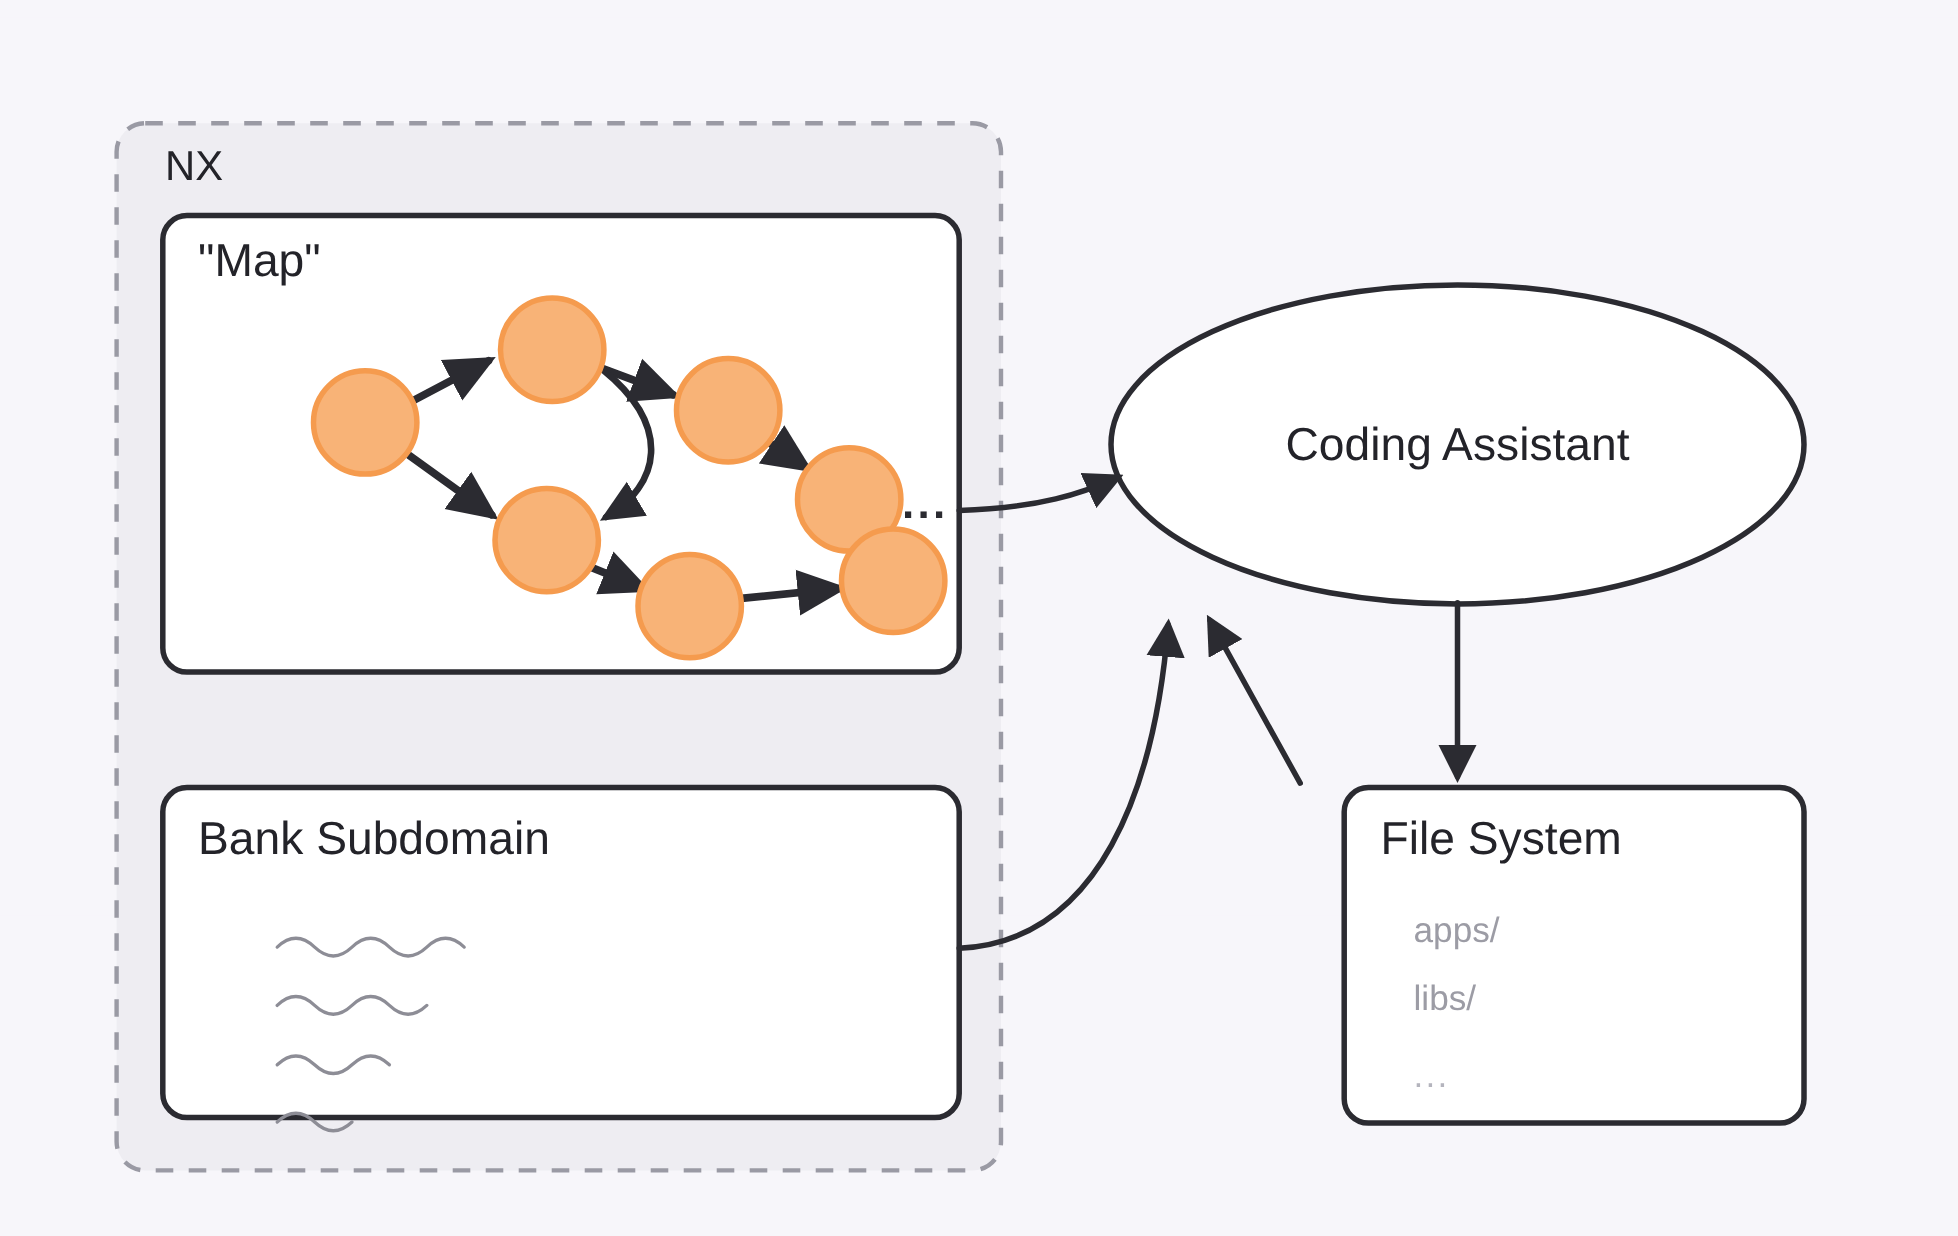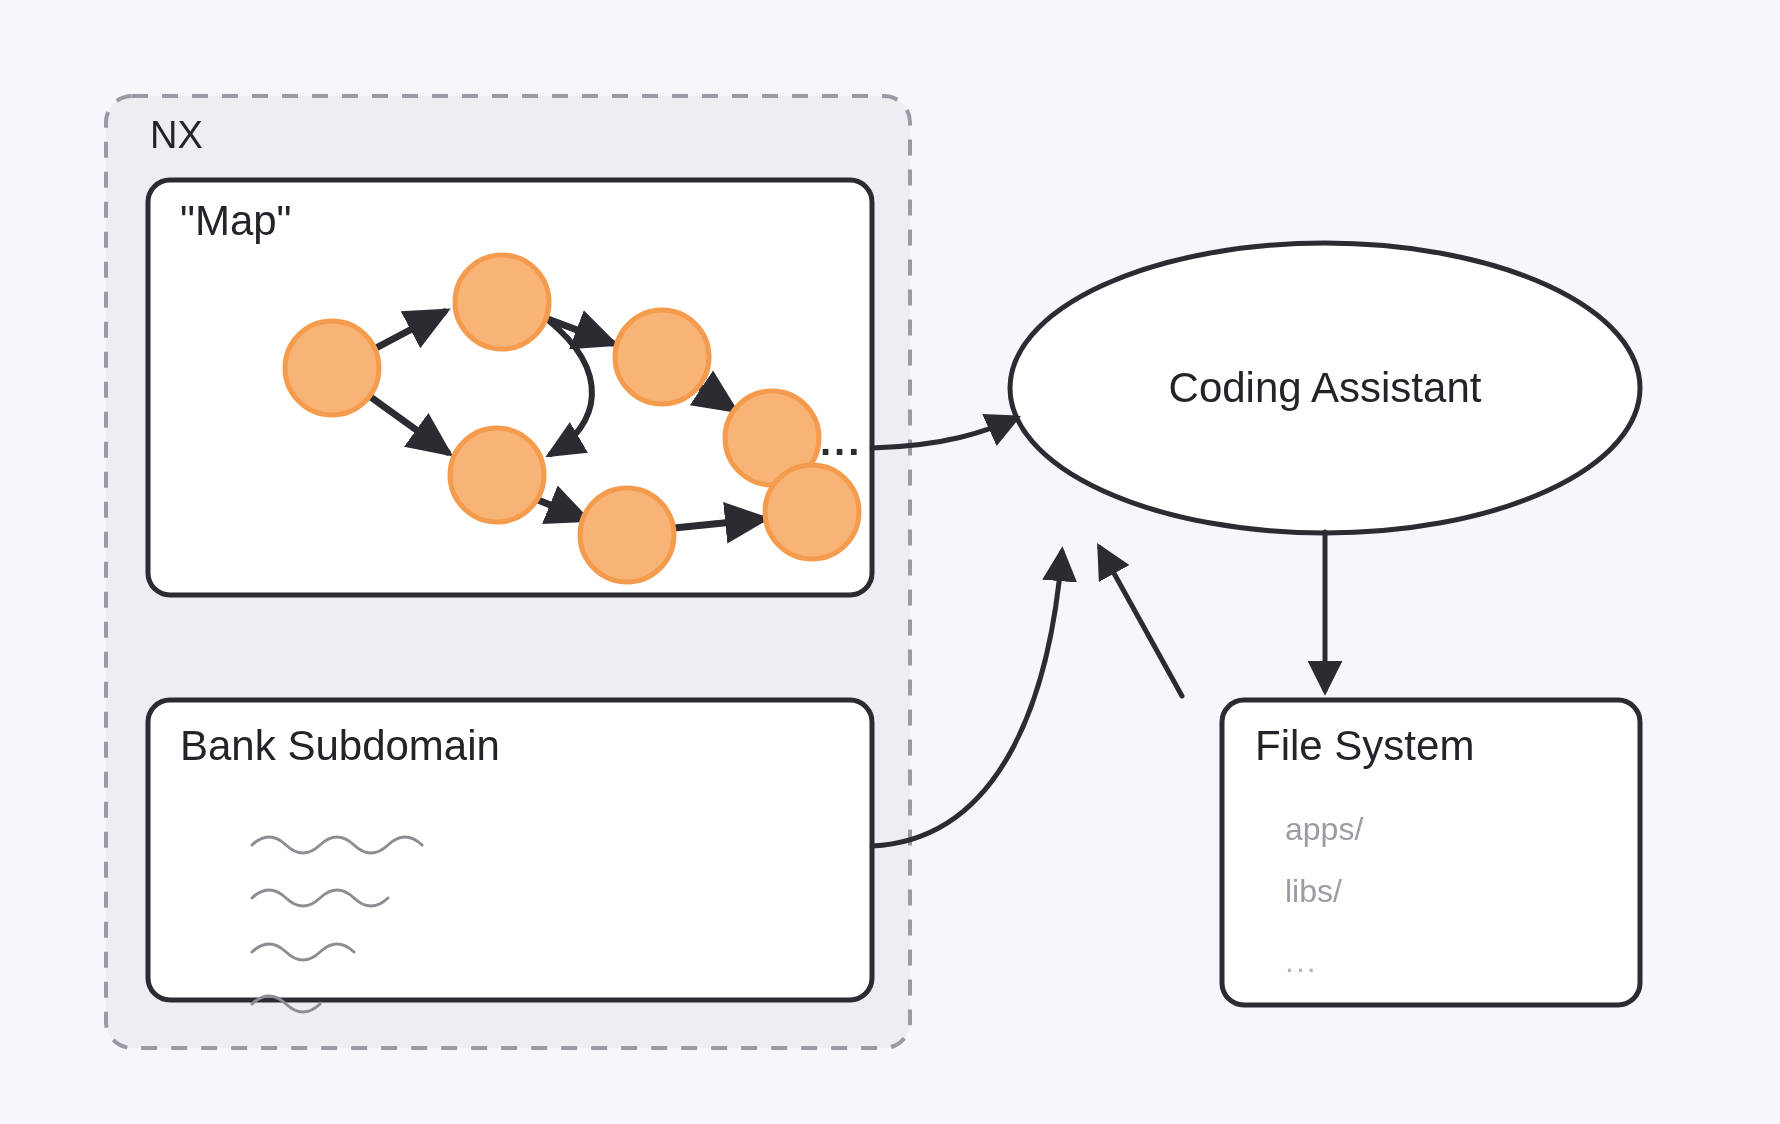--- a/index.html
+++ b/index.html
@@ -9,21 +9,21 @@
   }
   body {
     width: 1780px;
     height: 1124px;
     font-family: "Liberation Sans", sans-serif;
     overflow: hidden;
     position: relative;
   }
   #stage {
     position: absolute;
-    left: 0; top: 0;
+    left: 0; top: 16px;
     width: 1780px;
     height: 816px;
     background: #f7f6fa;
   }
   svg#diagram {
     position: absolute;
     left: 0; top: 0;
     width: 1780px;
     height: 1124px;
   }

